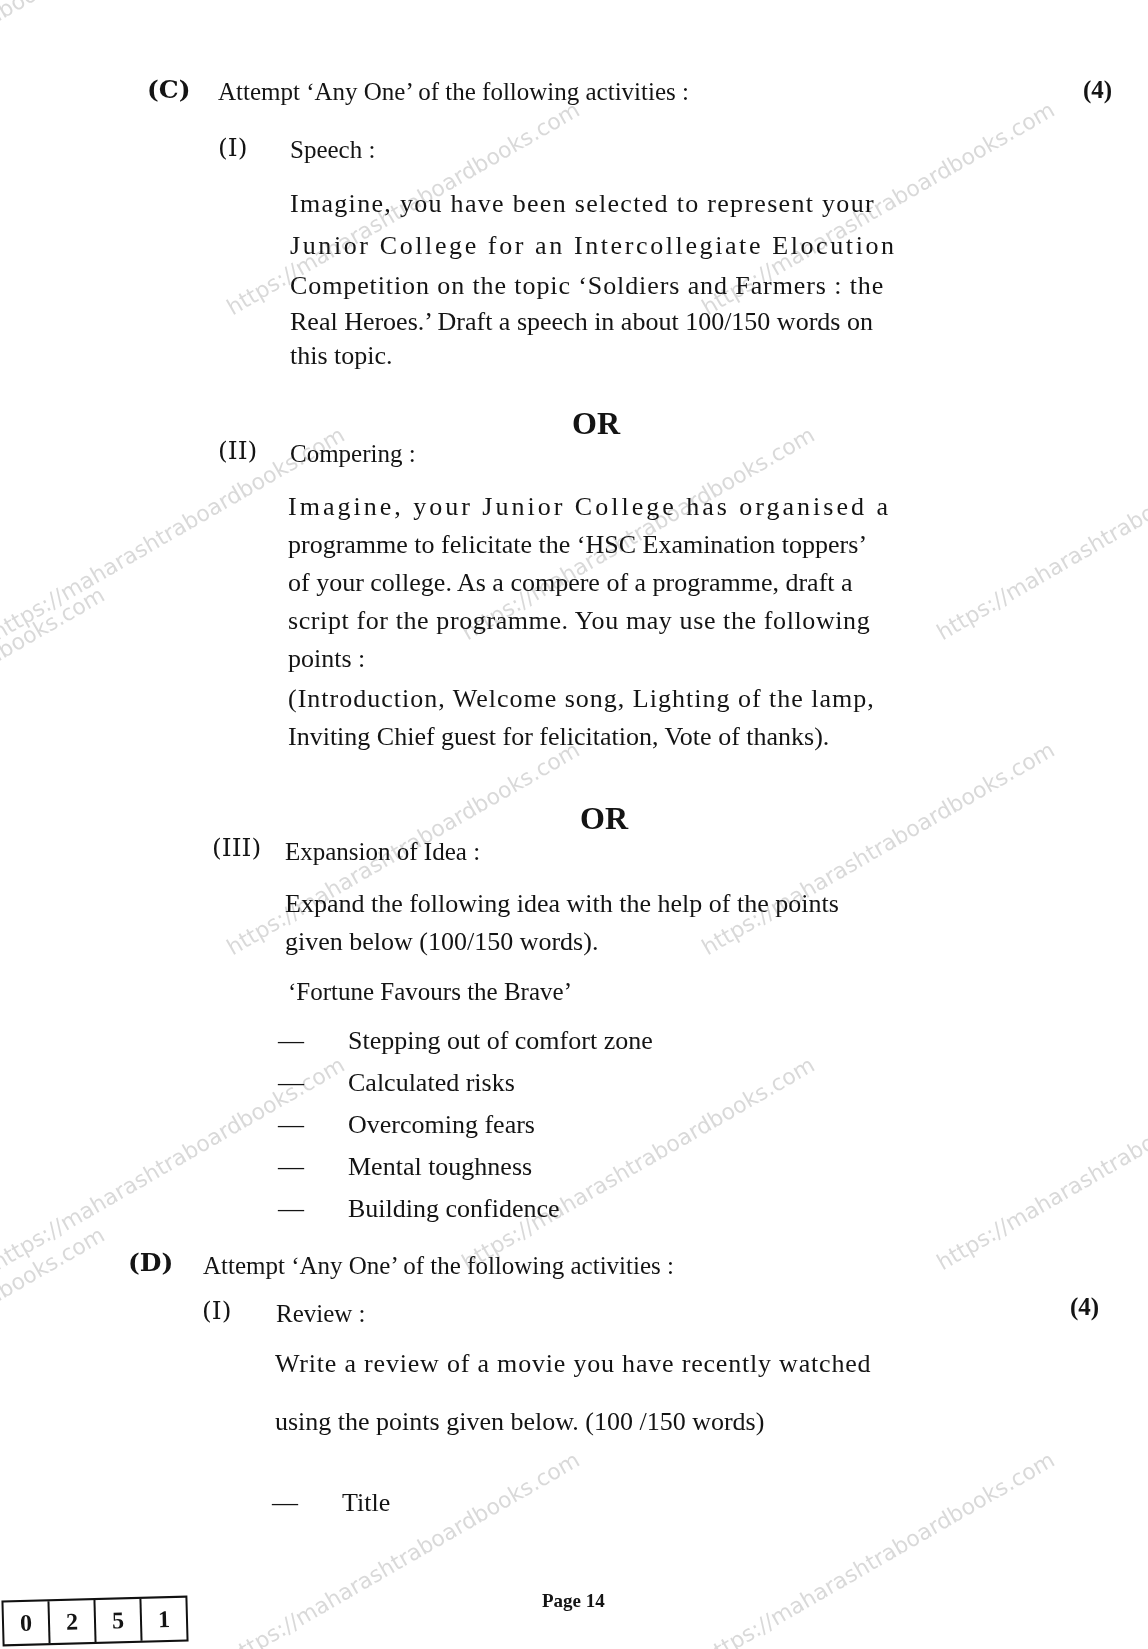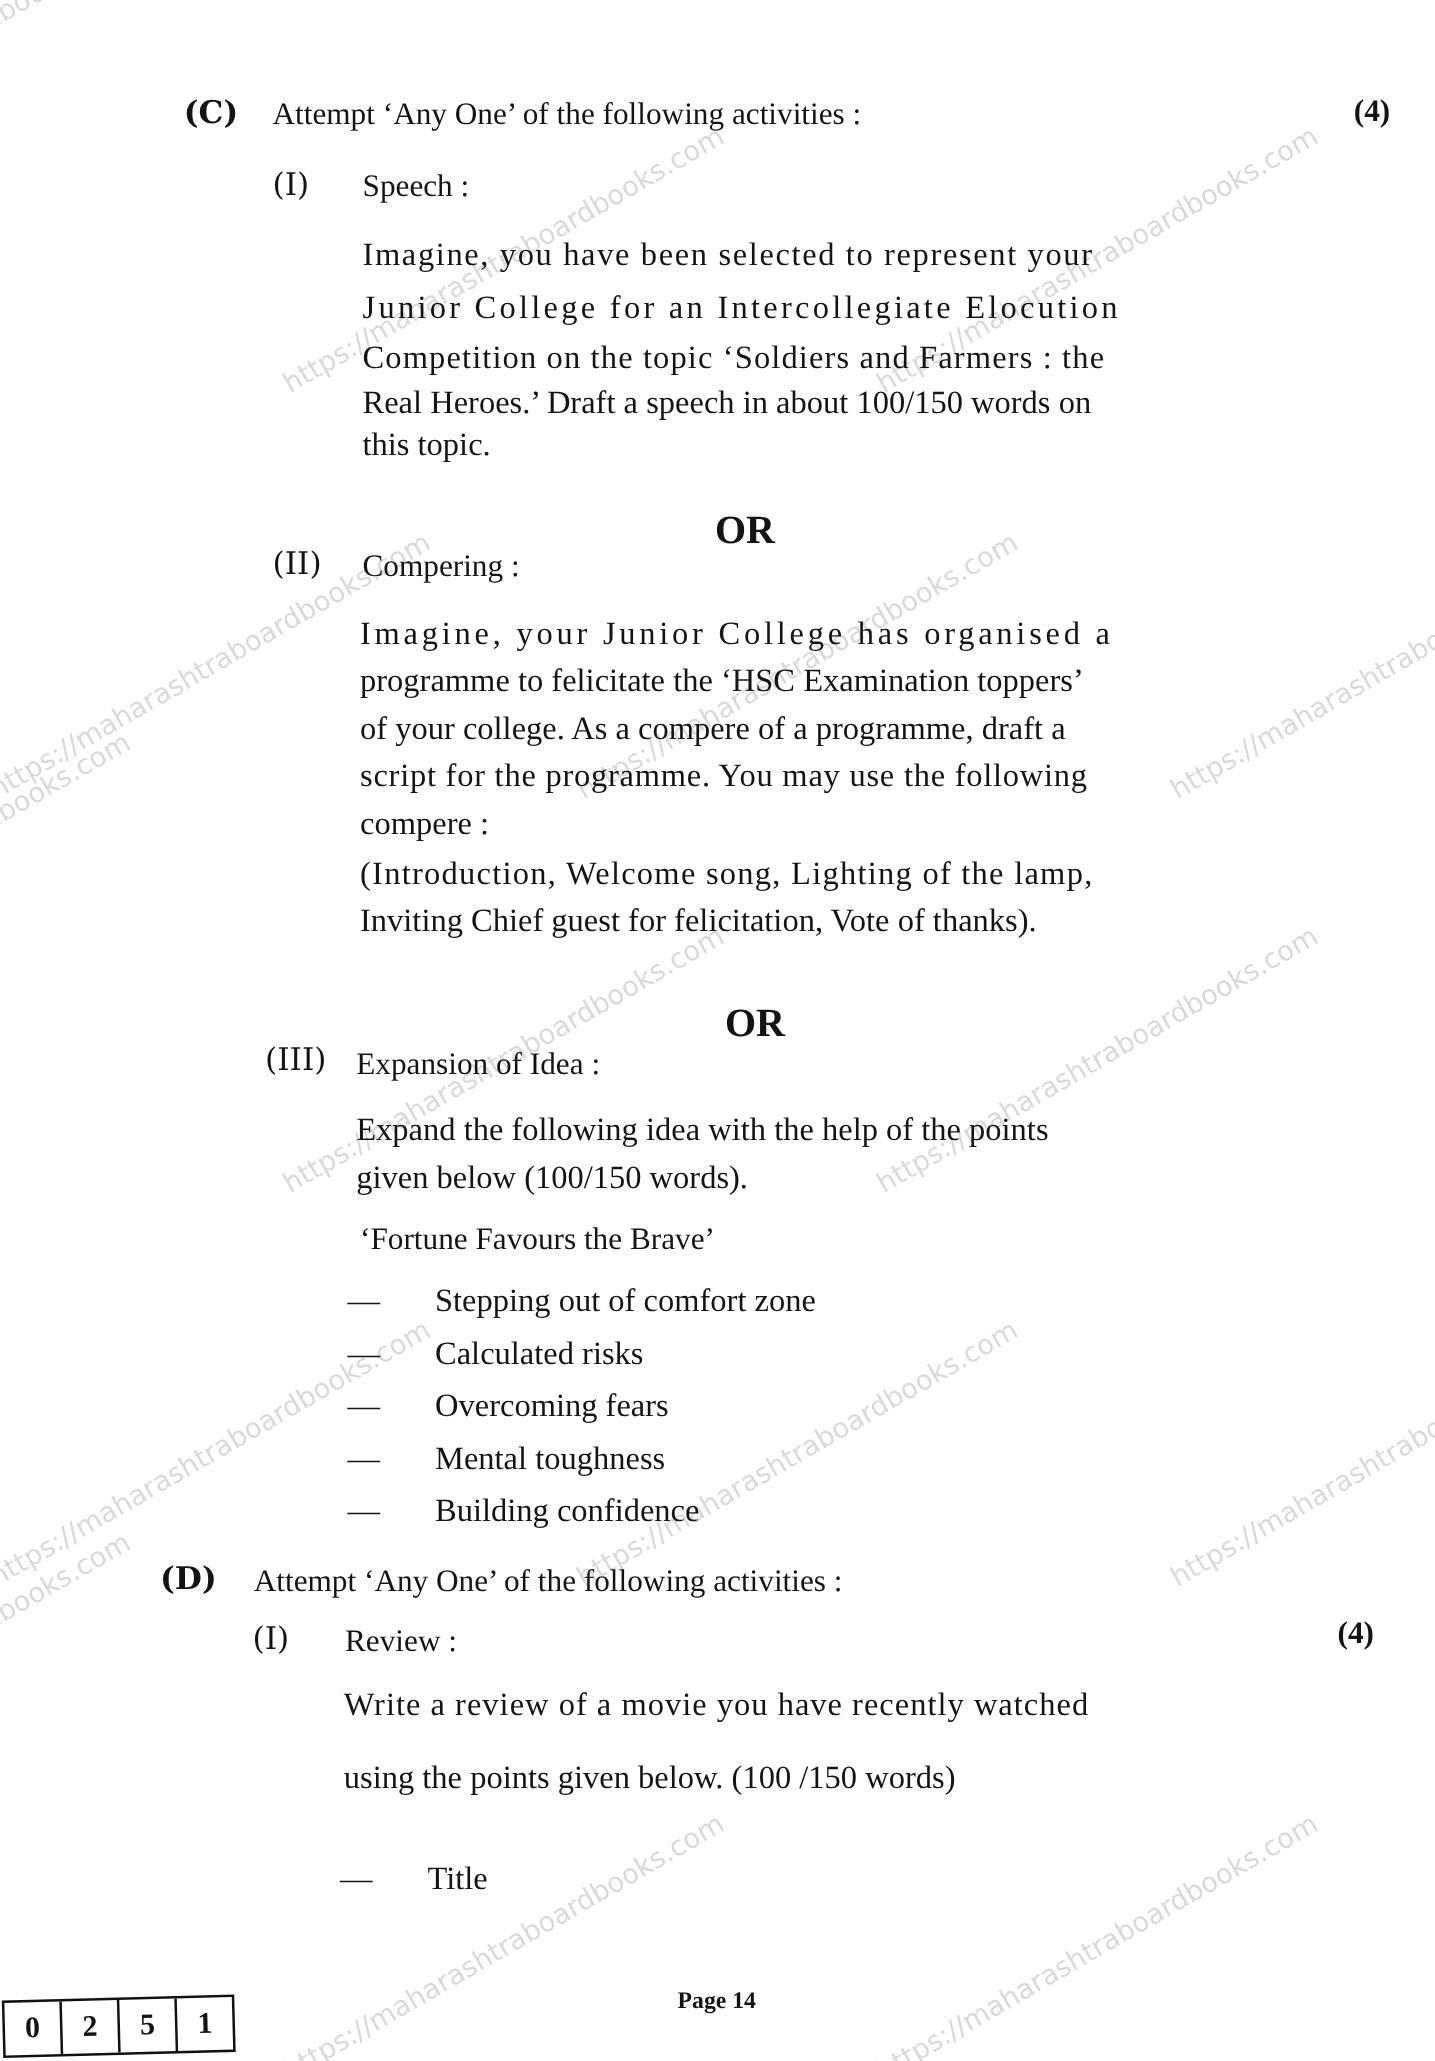--- a/index.html
+++ b/index.html
@@ -58,21 +58,21 @@
 
 <div class="abs or" style="left:572px;top:405px;">OR</div>
 
 <div class="abs roman" style="left:218px;top:436px;">(II)</div>
 <div class="abs head" style="left:290px;top:440px;">Compering :</div>
 <div class="abs para" style="left:288px;top:488px;width:755px;">
   <span class="ln" style="letter-spacing:3px;">Imagine, your Junior College has organised a</span>
   <span class="ln">programme to felicitate the ‘HSC Examination toppers’</span>
   <span class="ln">of your college. As a compere of a programme, draft a</span>
   <span class="ln" style="letter-spacing:0.6px;">script for the programme. You may use the following</span>
-  <span class="ln">compere :</span>
+  <span class="ln">points :</span>
 </div>
 <div class="abs para" style="left:288px;top:680px;width:755px;">
   <span class="ln" style="letter-spacing:1px;">(Introduction, Welcome song, Lighting of the lamp,</span>
   <span class="ln">Inviting Chief guest for felicitation, Vote of thanks).</span>
 </div>
 
 <div class="abs or" style="left:580px;top:800px;">OR</div>
 
 <div class="abs roman" style="left:212px;top:833px;">(III)</div>
 <div class="abs head" style="left:285px;top:838px;">Expansion of Idea :</div>

